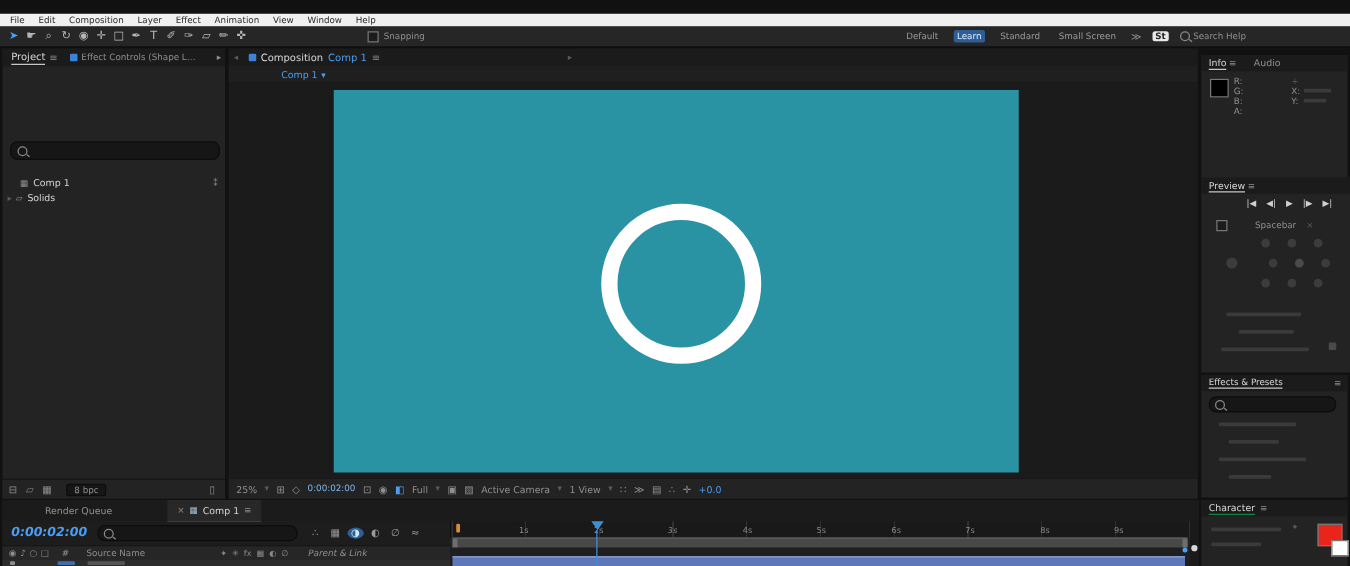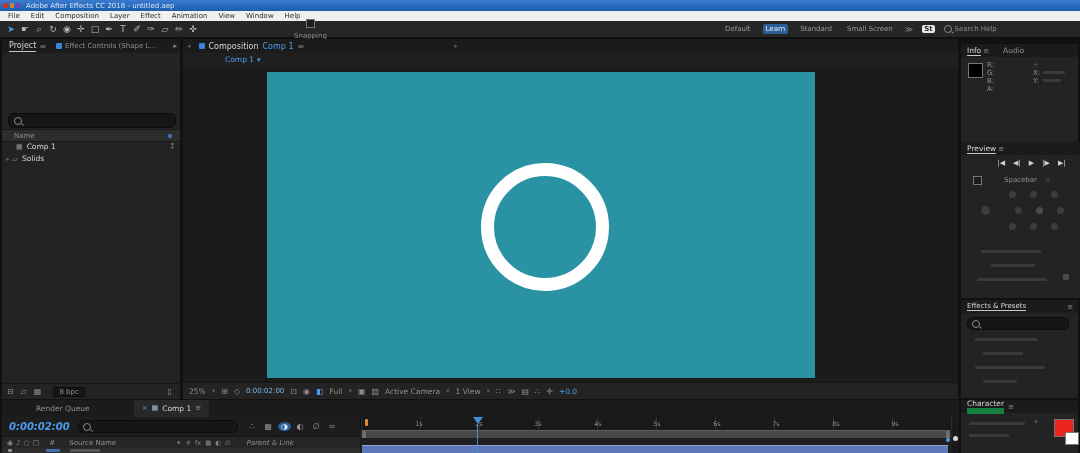--- a/index.html
+++ b/index.html
@@ -39,26 +39,20 @@
   .viewicon.active{background:#2d5f96;color:#cfe6ff;border-radius:50%;}
   .transport span{font-size:7px;color:#cfcfcf;margin:0 4px;}
   .dotgrid span{display:inline-block;width:7px;height:7px;border-radius:50%;background:#3c3c3c;margin:0 7px;}
   .swatch{border:1px solid #777;}
 </style>
 </head>
 <body>
 
 <div id="app">
 
-  <div id="titlebar" class="abs row">
-    <span class="chip" style="width:5px;height:5px;background:#c23333;margin-left:3px;"></span>
-    <span class="chip" style="width:4px;height:5px;background:#d08a2e;margin-left:2px;"></span>
-    <span class="chip" style="width:4px;height:5px;background:#7a3fb5;margin-left:2px;"></span>
-    <span style="font-size:7px;color:#eaf1fb;margin-left:6px;opacity:.9;">Adobe After Effects CC 2018 - untitled.aep</span>
-  </div>
 
   <div id="menubar" class="abs row">
     <span style="margin-left:8px;">File</span>
     <span>Edit</span>
     <span>Composition</span>
     <span>Layer</span>
     <span>Effect</span>
     <span>Animation</span>
     <span>View</span>
     <span>Window</span>
@@ -74,21 +68,21 @@
     <span class="tool">✛</span>
     <span class="tool">□</span>
     <span class="tool">✒</span>
     <span class="tool">T</span>
     <span class="tool">✐</span>
     <span class="tool">✑</span>
     <span class="tool">▱</span>
     <span class="tool">✏</span>
     <span class="tool">✜</span>
 
-    <span class="abs row" style="left:294px;gap:4px;flex-direction:column;">
+    <span class="abs row" style="left:294px;gap:4px;">
       <span class="checkbox"></span>
       <span class="t7 dim">Snapping</span>
     </span>
 
     <span class="abs row" style="left:722px;gap:9px;">
       <span class="wsp">Default</span>
       <span class="wsp active">Learn</span>
       <span class="wsp">Standard</span>
       <span class="wsp">Small Screen</span>
       <span class="t8 dim">≫</span>
@@ -106,24 +100,20 @@
       <span class="t8 dim" style="margin-left:3px;">≡</span>
       <span class="chip" style="width:6px;height:6px;background:#3b82d9;margin-left:10px;"></span>
       <span class="t7 dim" style="margin-left:3px;max-width:92px;white-space:nowrap;overflow:hidden;text-overflow:ellipsis;">Effect Controls (Shape Layer 1)</span>
       <span class="t7 dim" style="margin-left:auto;margin-right:3px;">▸</span>
     </div>
 
     <div class="abs sunken row" style="left:6px;top:74px;width:166px;height:13px;">
       <span class="mag" style="margin-left:5px;"></span>
     </div>
 
-    <div class="abs row" style="left:0;top:90px;width:178px;height:11px;background:#2d2d2d;border-top:1px solid #191919;border-bottom:1px solid #191919;">
-      <span class="t7 dim" style="margin-left:12px;">Name</span>
-      <span class="chip" style="width:4px;height:4px;background:#3b6fae;margin-left:auto;margin-right:8px;"></span>
-    </div>
 
     <div class="abs row" style="left:0;top:102px;width:178px;height:11px;">
       <span class="t7 dim" style="margin-left:14px;">▦</span>
       <span class="t75 lit" style="margin-left:4px;">Comp 1</span>
       <span class="t7 dim" style="margin-left:auto;margin-right:6px;">⁑</span>
     </div>
     <div class="abs row" style="left:0;top:114px;width:178px;height:11px;">
       <span class="t7 faint" style="margin-left:4px;">▸</span>
       <span class="t7 dim" style="margin-left:3px;">▱</span>
       <span class="t75 lit" style="margin-left:4px;">Solids</span>
@@ -250,21 +240,21 @@
       <span class="mag" style="margin-left:4px;"></span>
     </div>
     <div class="abs bar" style="left:14px;top:38px;width:62px;"></div>
     <div class="abs bar" style="left:22px;top:52px;width:40px;"></div>
     <div class="abs bar" style="left:14px;top:66px;width:70px;"></div>
     <div class="abs bar" style="left:22px;top:80px;width:34px;"></div>
   </div>
 
   <div class="abs panel" style="left:961px;top:400px;width:117px;height:53px;">
     <div class="tabstrip row" style="height:13px;">
-      <span class="t75 lit" style="margin-left:6px;border-bottom:6px solid #15803d;">Character</span>
+      <span class="t75 lit" style="margin-left:6px;border-bottom:1px solid #15803d;">Character</span>
       <span class="t7 dim" style="margin-left:4px;">≡</span>
     </div>
     <div class="abs bar" style="left:8px;top:22px;width:56px;"></div>
     <div class="abs bar" style="left:8px;top:34px;width:40px;"></div>
     <span class="abs t7 faint" style="left:72px;top:18px;">✦</span>
     <div class="abs swatch" style="left:93px;top:19px;width:18px;height:16px;background:var(--fill-red);"></div>
     <div class="abs swatch" style="left:104px;top:32px;width:12px;height:11px;background:#fff;"></div>
   </div>
 
   <div class="abs panel" style="left:2px;top:400px;width:957px;height:53px;">

